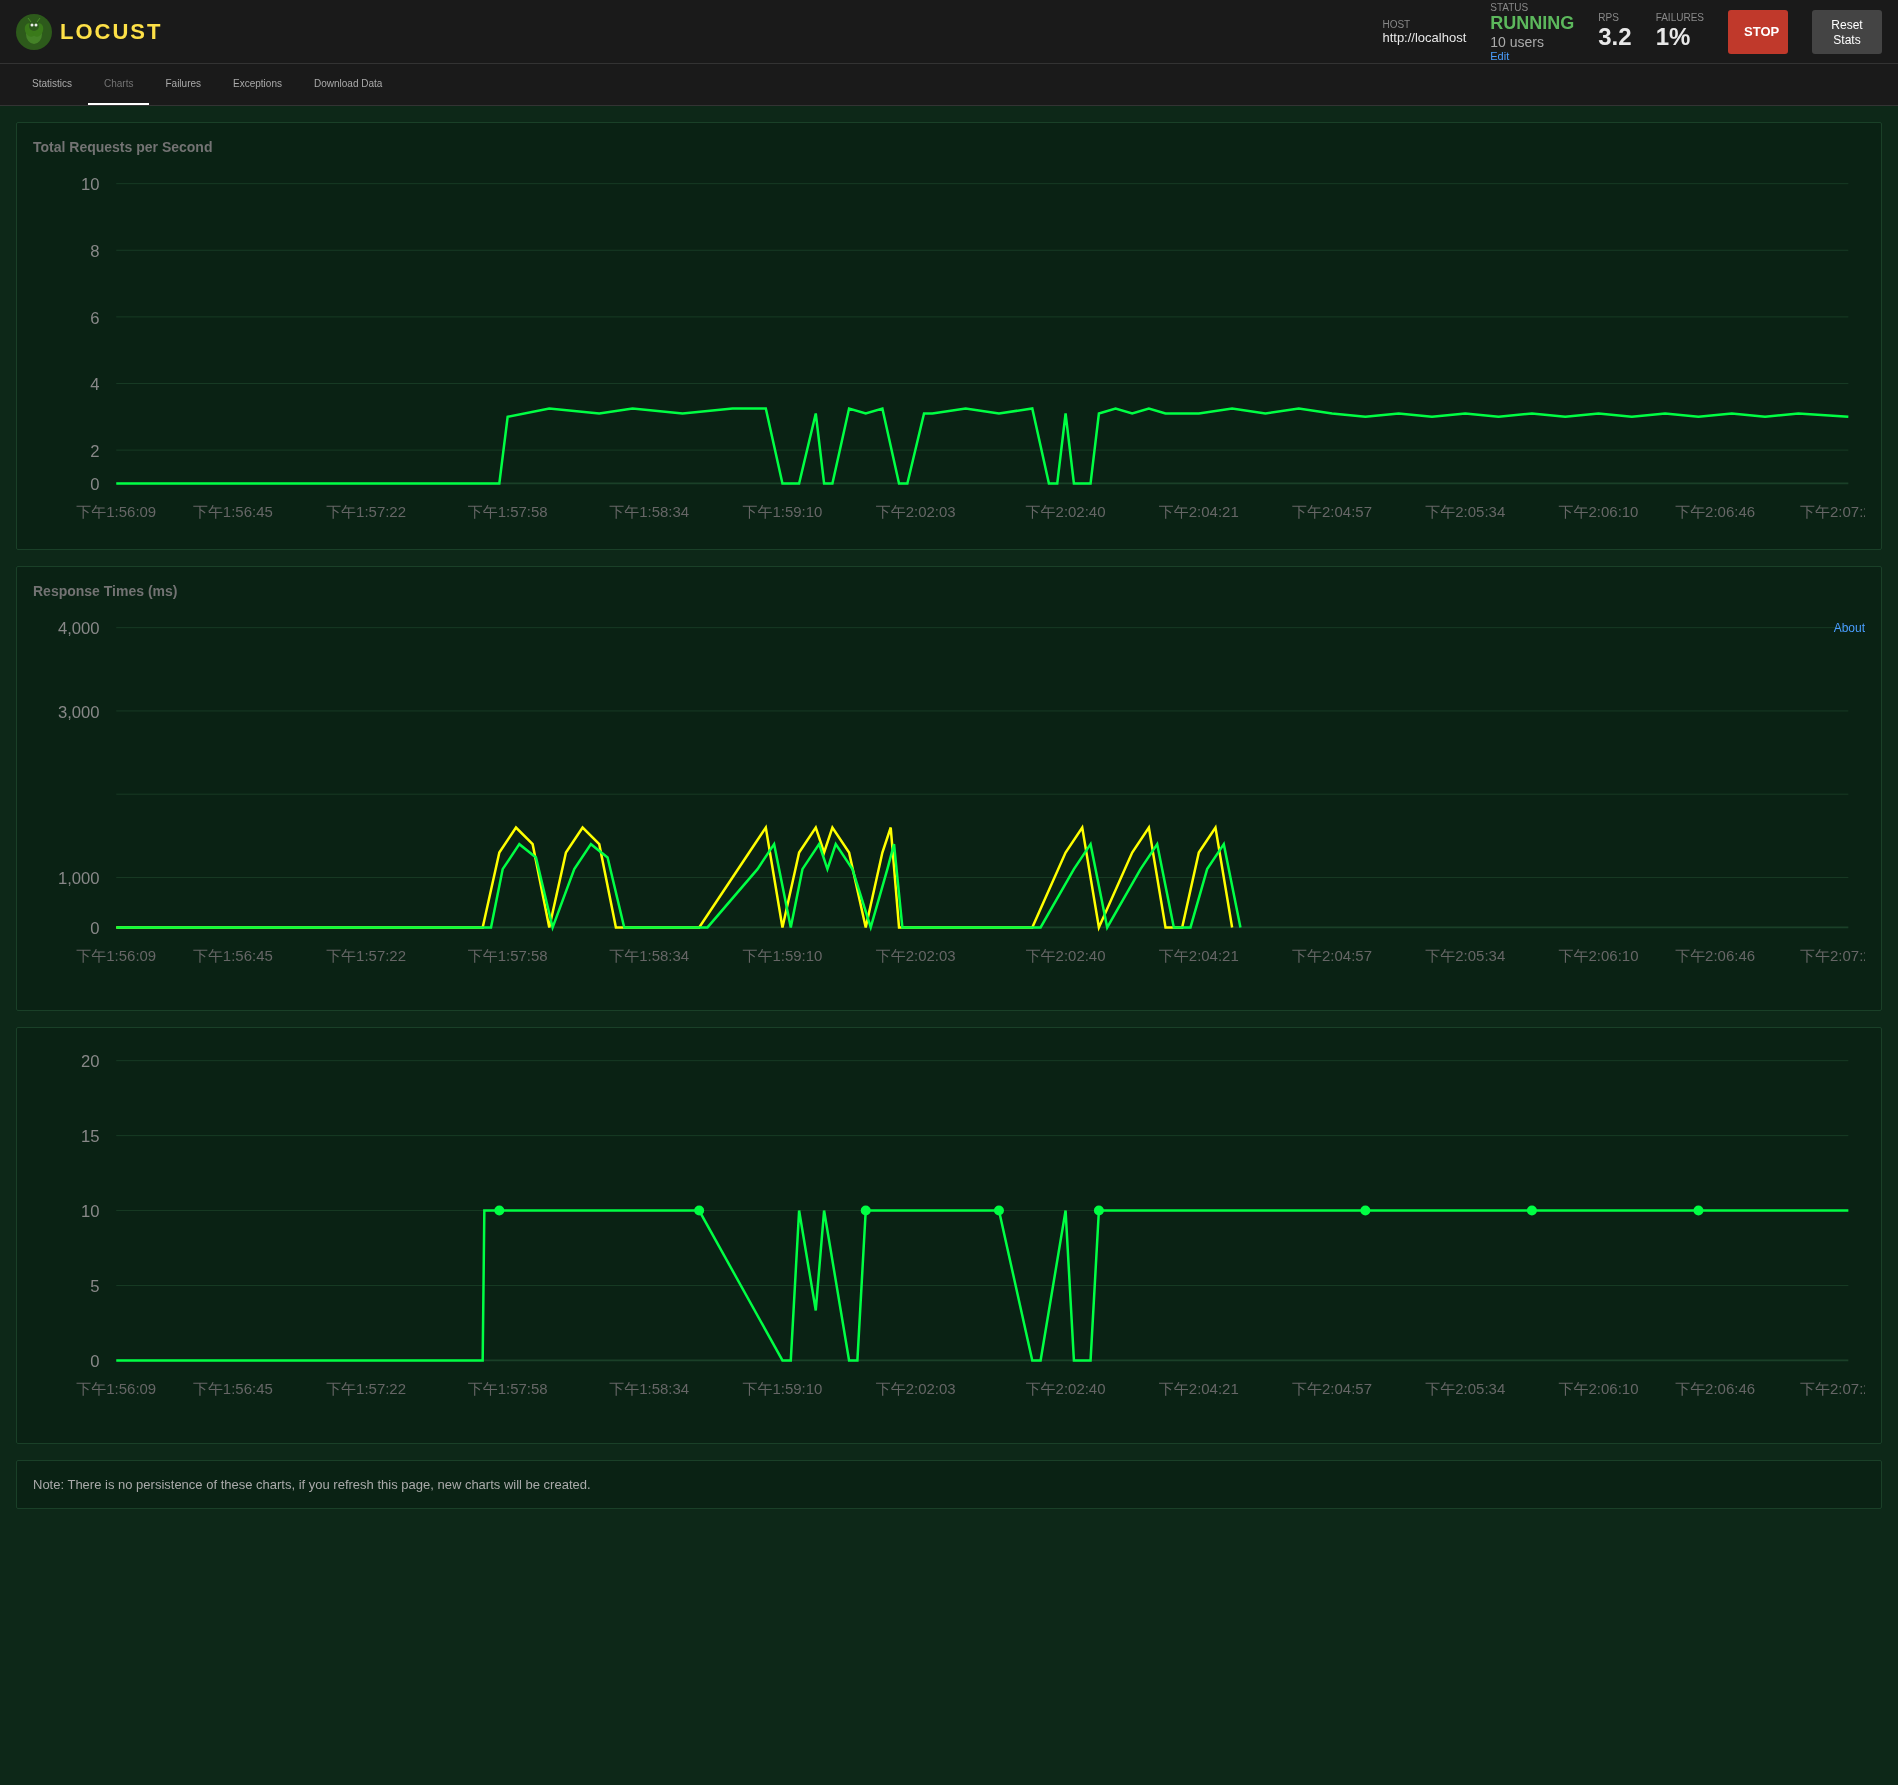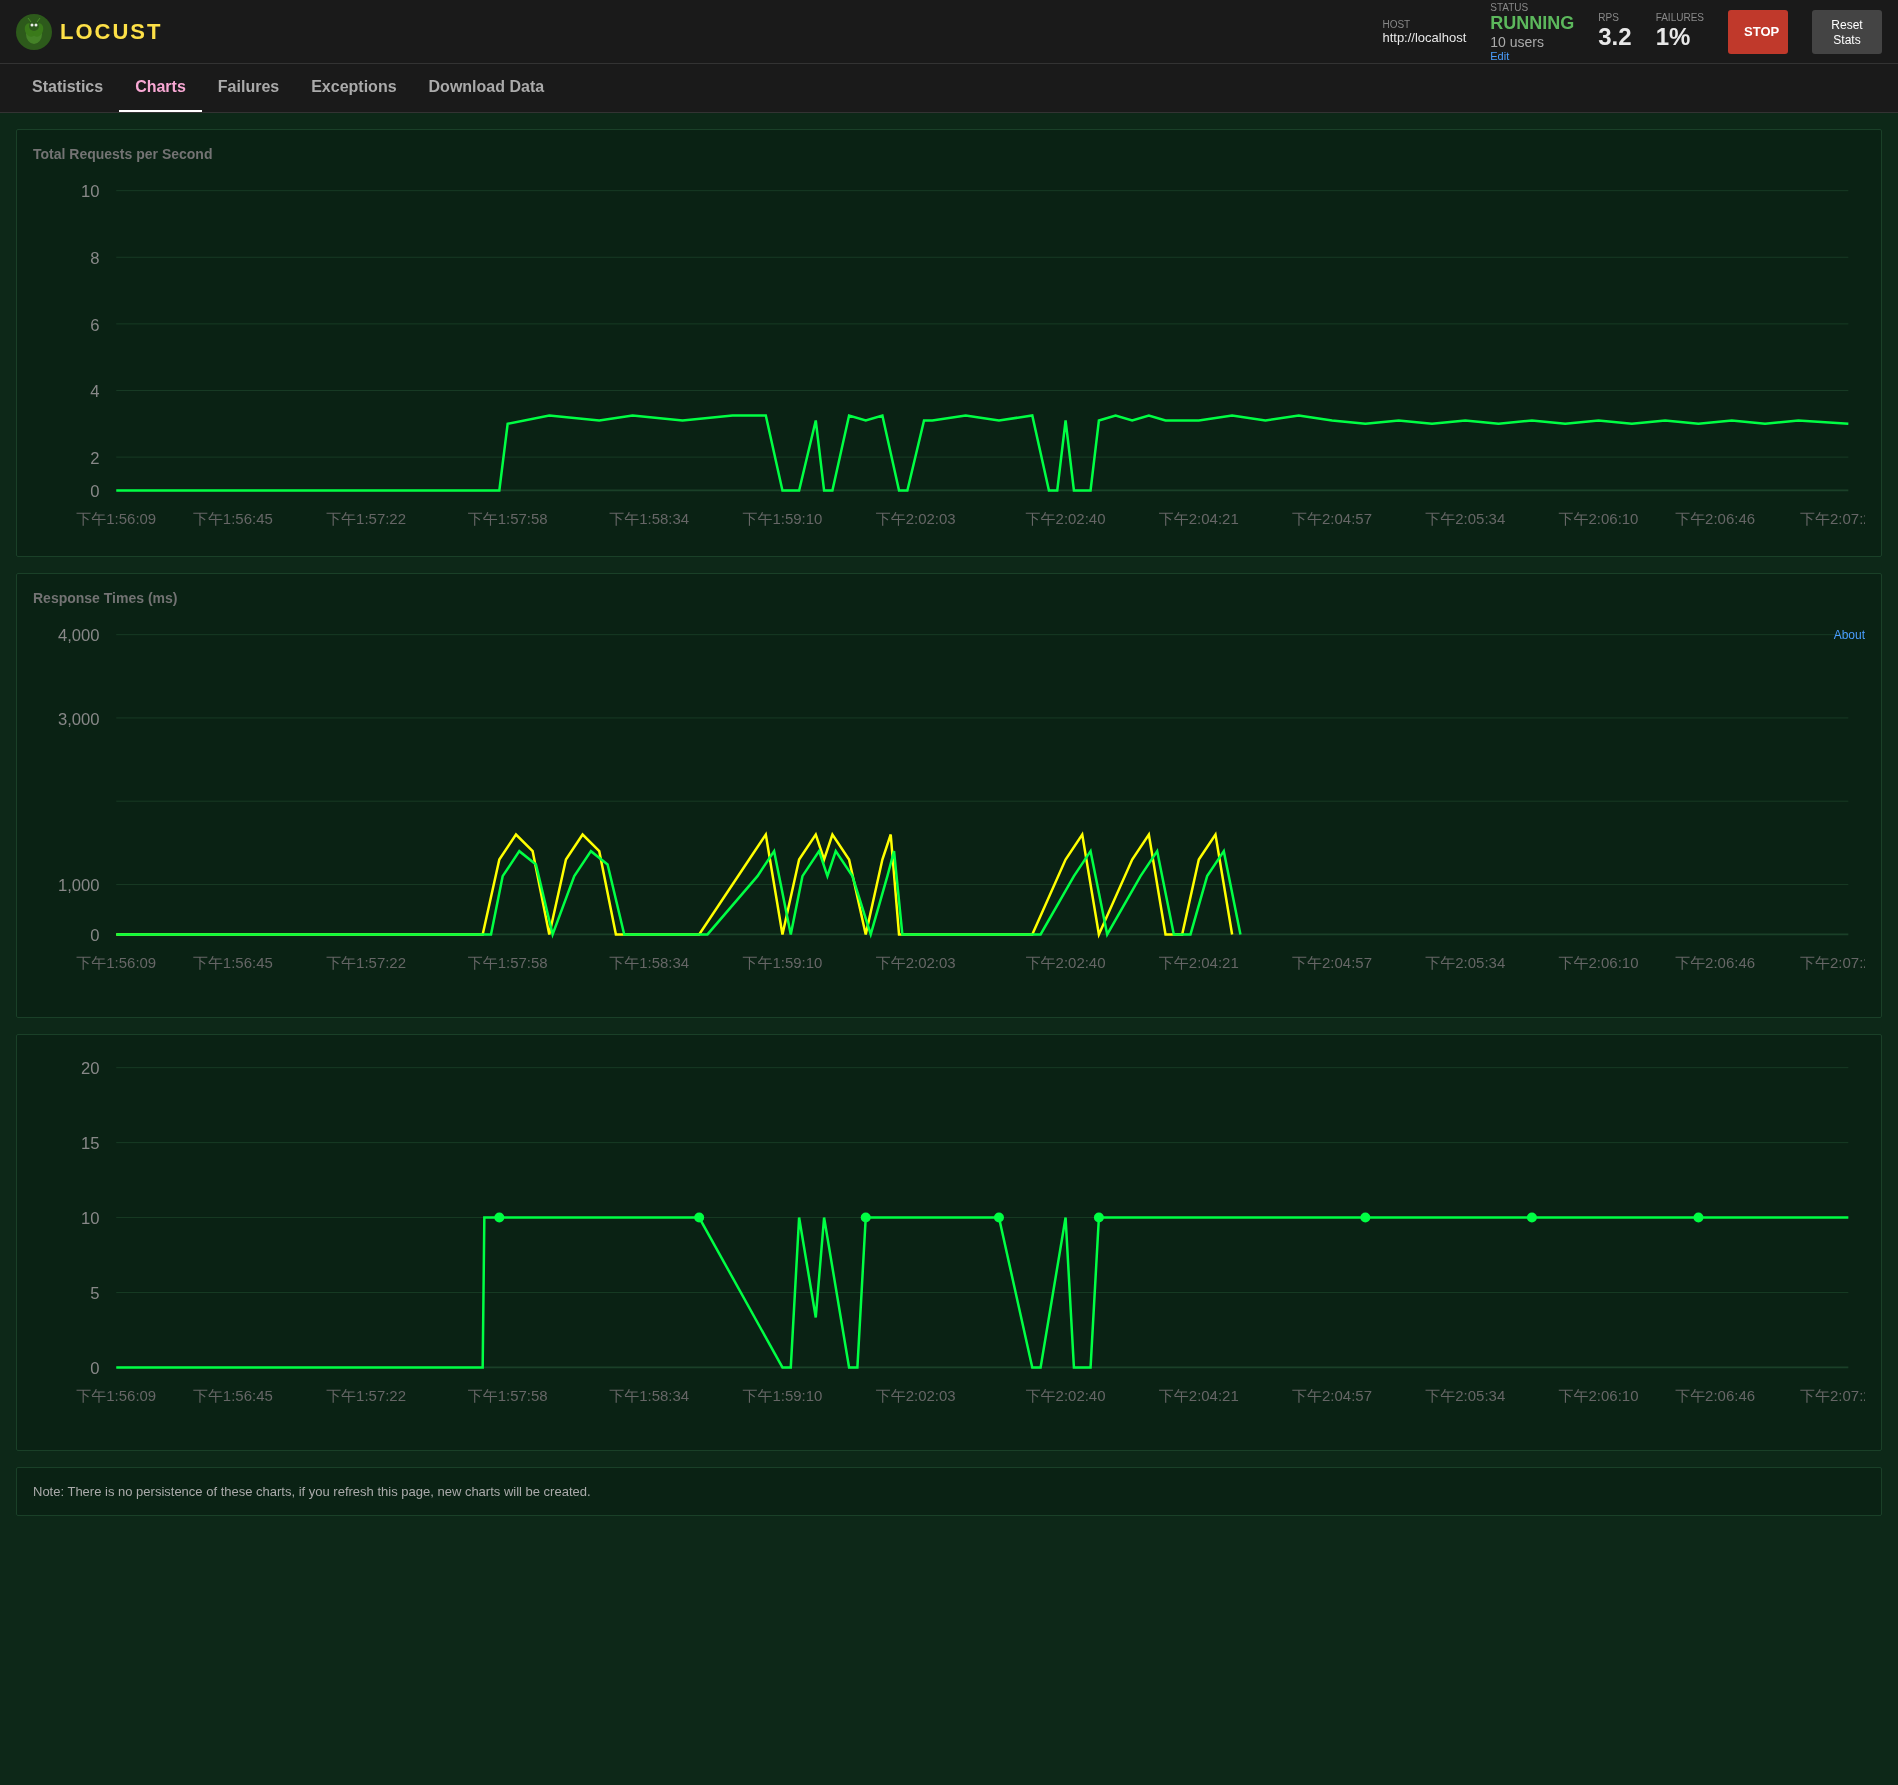--- a/index.html
+++ b/index.html
@@ -103,28 +103,27 @@
       background: #1a1a1a;
       display: flex;
       gap: 0;
       padding: 0 16px;
       border-bottom: 1px solid #333;
     }
     .nav-tab {
       padding: 14px 16px;
       color: #aaa;
       cursor: pointer;
-      font-size: 16px;
+      font-size: 10px;
       border-bottom: 2px solid transparent;
       text-decoration: none;
       display: block;
-      font-weight: bold;
     }
     .nav-tab.active {
-      color: #f9a8d4;
+      color: #737373;
       border-bottom: 2px solid #fff;
     }
 
     
     .main {
       padding: 16px;
       background: #0d2818;
     }
 
     

